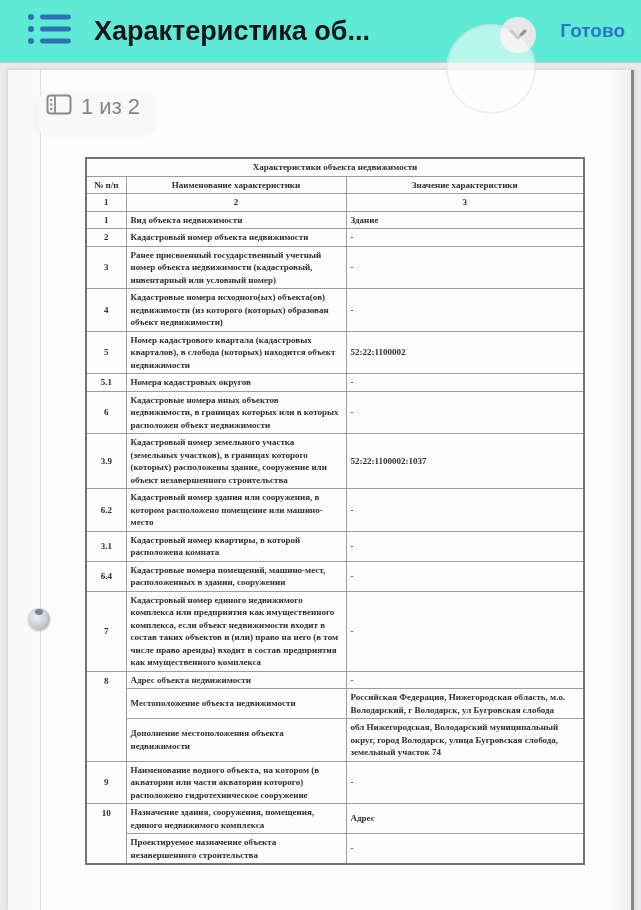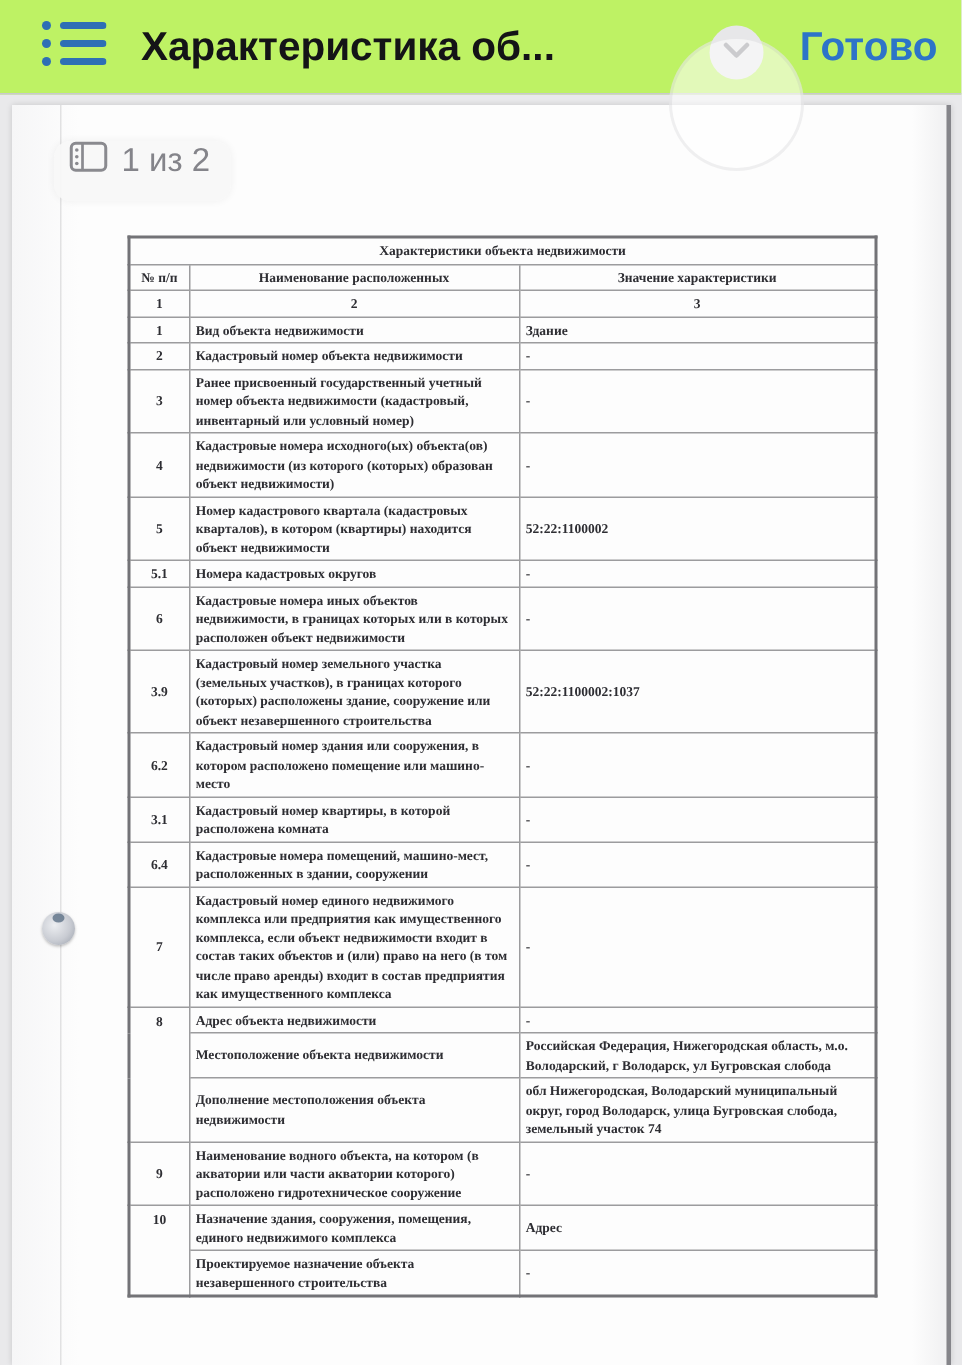--- a/index.html
+++ b/index.html
@@ -6,37 +6,37 @@
   body{
     width:641px;height:910px;position:relative;overflow:hidden;
     background:#e9e9eb;
     font-family:"Liberation Sans", sans-serif;
     -webkit-font-smoothing:antialiased;
   }
 
   
   .navbar{
     position:absolute;left:0;top:0;width:641px;height:62px;
-    background:#bef264;border-bottom:1px solid #c9c9cd;
+    background:#5eead4;border-bottom:1px solid #c9c9cd;
     display:flex;align-items:center;z-index:30;
   }
   .nav-list-btn{width:46px;height:40px;margin-left:26px;display:flex;align-items:center;justify-content:center;cursor:pointer;}
   .nav-title{
     margin-left:22px;flex:0 1 auto;max-width:330px;
     font-size:27px;font-weight:600;color:#141417;
     white-space:nowrap;overflow:hidden;
   }
   .nav-right{margin-left:auto;display:flex;align-items:center;}
   .chevron-btn{
     width:36px;height:36px;border-radius:50%;background:#e7e7e9;
     display:flex;align-items:center;justify-content:center;cursor:pointer;
     margin-right:24px;margin-top:8px;
   }
   .done-btn{
-    font-size:27px;font-weight:700;color:#2d74c8;margin-right:16px;cursor:pointer;
+    font-size:19px;font-weight:700;color:#2d74c8;margin-right:16px;cursor:pointer;
   }
 
   
   .watermark{
     position:absolute;left:446px;top:24px;width:86px;height:86px;border-radius:50%;
     background:rgba(255,255,255,0.55);border:2px solid rgba(170,170,175,0.18);
     z-index:40;pointer-events:none;
   }
 
   
@@ -130,21 +130,21 @@
             <col class="c1">
             <col class="c2">
             <col class="c3">
           </colgroup>
         <tbody>
             <tr>
           <td class="doc-title" colspan="3">Характеристики объекта недвижимости</td>
         </tr>
         <tr>
           <th class="hdr">№ п/п</th>
-          <th class="hdr">Наименование расположенных</th>
+          <th class="hdr">Наименование характеристики</th>
           <th class="hdr">Значение характеристики</th>
         </tr>
         <tr>
           <td class="colnum">1</td>
           <td class="colnum">2</td>
           <td class="colnum">3</td>
         </tr>
 
         <tr>
           <td class="num">1</td>
@@ -161,21 +161,21 @@
           <td class="name">Ранее присвоенный государственный учетный номер объекта недвижимости (кадастровый, инвентарный или условный номер)</td>
           <td class="val">-</td>
         </tr>
         <tr>
           <td class="num">4</td>
           <td class="name">Кадастровые номера исходного(ых) объекта(ов) недвижимости (из которого (которых) образован объект недвижимости)</td>
           <td class="val">-</td>
         </tr>
         <tr>
           <td class="num">5</td>
-          <td class="name">Номер кадастрового квартала (кадастровых кварталов), в котором (квартиры) находится объект недвижимости</td>
+          <td class="name">Номер кадастрового квартала (кадастровых кварталов), в слобода (которых) находится объект недвижимости</td>
           <td class="val">52:22:1100002</td>
         </tr>
         <tr>
           <td class="num">5.1</td>
           <td class="name">Номера кадастровых округов</td>
           <td class="val">-</td>
         </tr>
         <tr>
           <td class="num">6</td>
           <td class="name">Кадастровые номера иных объектов недвижимости, в границах которых или в которых расположен объект недвижимости</td>

